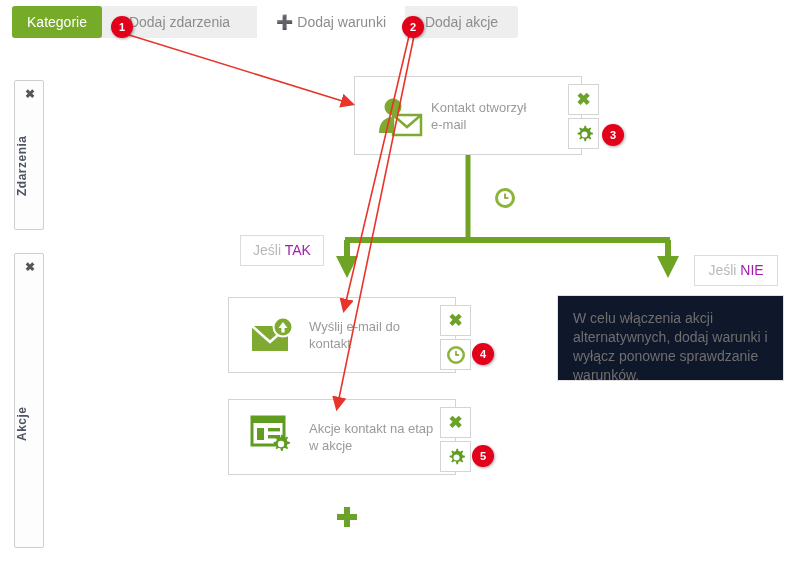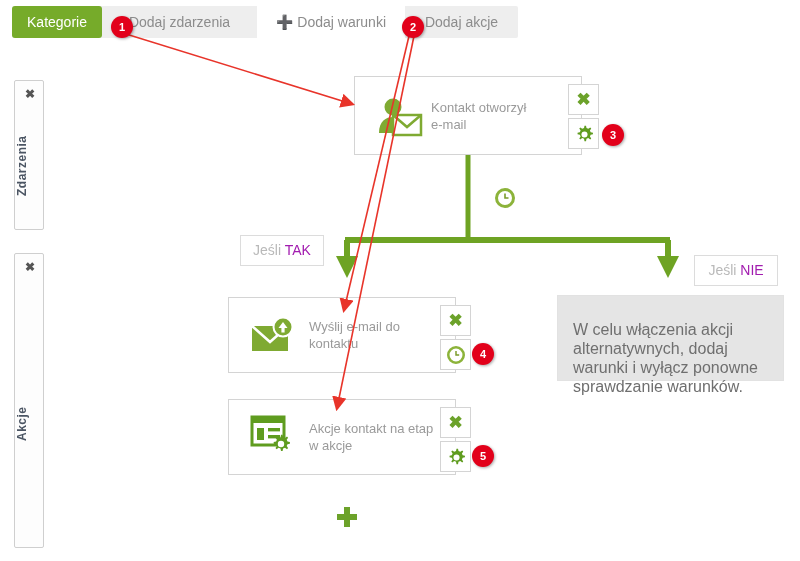--- a/index.html
+++ b/index.html
@@ -58,23 +58,23 @@
   }
   .nbtn.xmark { color:#6ca22a; font-size:17px; font-weight:bold; }
   
   .gear { display:inline-block; width:31px; height:29px; position:relative; }
   .gear svg { position:absolute; left:6px; top:6px; }
   
   .clockbtn svg { margin-top:5px; }
   
   #infobox {
     position:absolute; box-sizing:border-box;
-    background:#e5e5e5; border:1px solid #e2e2e2;
-    font-size:16px; color:#6f6f6f; line-height:19px;
-    padding:24px 14px 13px 15px;
+    background:#0f172a; border:1px solid #e2e2e2;
+    font-size:14px; color:#6f6f6f; line-height:19px;
+    padding:13px 14px 13px 15px;
   }
   
   .branchlabel {
     position:absolute; box-sizing:border-box;
     border:1px solid #dcdcdc; background:#ffffff;
     font-size:14px; line-height:29px; text-align:center;
     color:#b9b9b9; white-space:nowrap;
   }
   .branchlabel b { color:#a21caf; font-weight:normal; }
   
@@ -177,21 +177,21 @@
     <svg width="52" height="44" viewBox="0 0 52 44">
       <rect x="3" y="12" width="36" height="25" fill="#7faa32"></rect>
       <path d="M3 12 L21 28 L39 12" fill="none" stroke="#ffffff" stroke-width="2.6"></path>
       <circle cx="34" cy="13" r="9.5" fill="#7faa32" stroke="#ffffff" stroke-width="2"></circle>
       <path d="M34 8 L38.5 14 L29.5 14 Z" fill="#ffffff"></path>
       <rect x="32.4" y="13.5" width="3.2" height="5" fill="#ffffff"></rect>
     </svg>
   </span>
   <div class="nlabel" style="left:80px;top:20px;width:130px;">
     <span>Wyślij e-mail do</span><br>
-    <span>kontaktu</span>
+    <span>kontakt</span>
   </div>
 </div>
 <div class="btncol" style="left:440px;top:305px;">
   <div class="nbtn xmark" style="left:0;top:0;">✖</div>
   <div class="nbtn clockbtn" style="left:0;top:34px;">
     <span>
       <svg width="20" height="20" viewBox="0 0 22 22">
         <circle cx="11" cy="11" r="8.5" fill="none" stroke="#8cb33a" stroke-width="2.8"></circle>
         <path d="M11 6.5 L11 11 L14.5 11" fill="none" stroke="#7a9b2a" stroke-width="1.6"></path>
       </svg>

